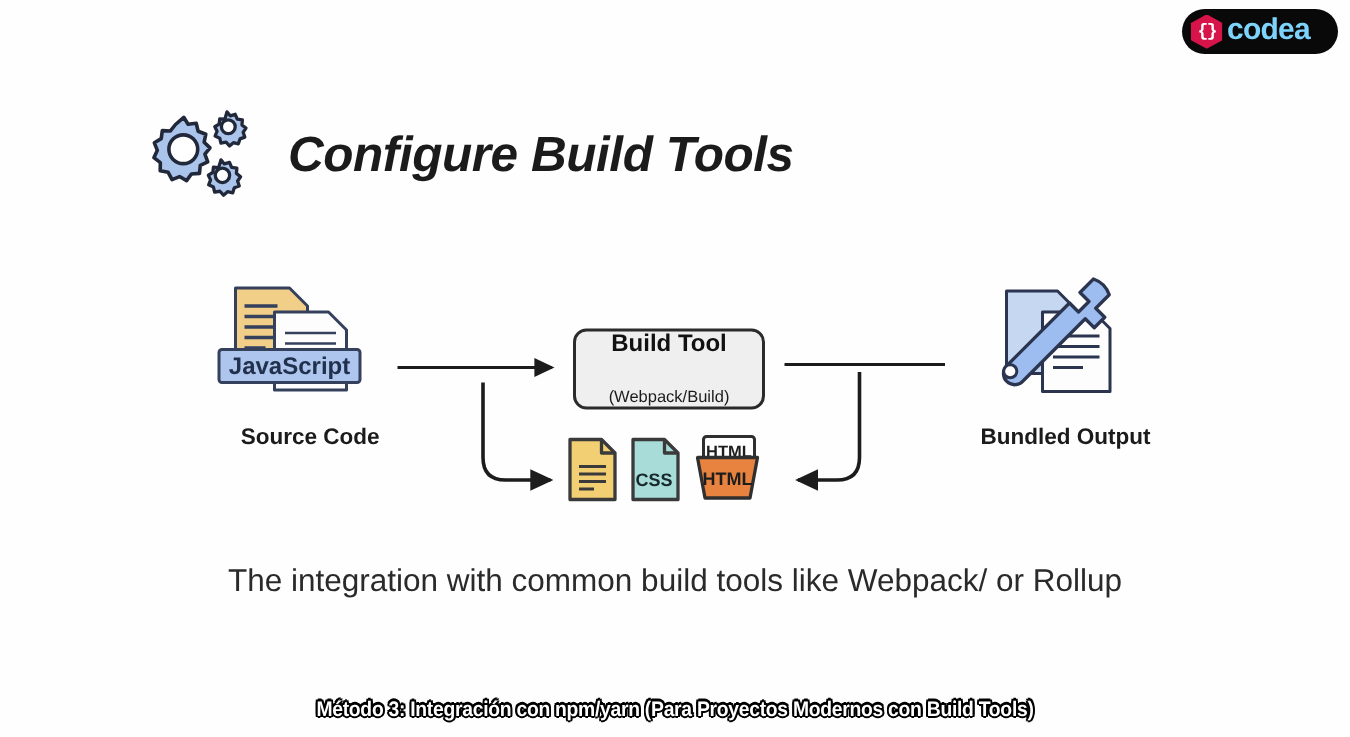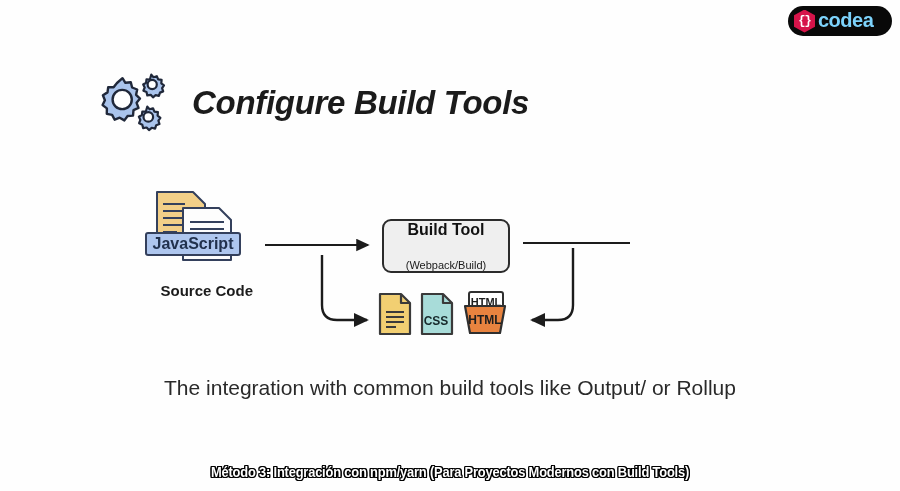--- a/index.html
+++ b/index.html
@@ -243,18 +243,36 @@
     <span>
       <svg viewBox="0 0 46 46" width="46" height="46" aria-hidden="true">
         <rect x="7" y="2" width="34" height="17" rx="2" fill="#ffffff" stroke="#2f2f2f" stroke-width="2"></rect>
         <text x="24" y="15.5" text-anchor="middle" font-family="Liberation Sans, sans-serif" font-size="11" font-weight="bold" fill="#1d1d1d">HTML</text>
         <path d="M3 16 h40 l-5 27 h-30 z" fill="#e8833f" stroke="#2f2f2f" stroke-width="2.2" stroke-linejoin="round"></path>
         <text x="23" y="34" text-anchor="middle" font-family="Liberation Sans, sans-serif" font-size="12" font-weight="bold" fill="#1d1d1d">HTML</text>
       </svg>
     </span>
   </div>
 
-
-  <div class="caption">The integration with common build tools like Output/ or Rollup</div>
+  <div class="node node-output">
+    <span>
+      <svg viewBox="0 0 124 88" width="124" height="88" aria-hidden="true">
+        <g stroke="#2b3550" stroke-width="2" stroke-linejoin="round">
+          <path d="M28 12 h34 l11 11 v44 h-45 z" fill="#c6d7f2"></path>
+          <path d="M52 26 h34 l11 11 v42 h-45 z" fill="#fdfdfd"></path>
+          <g stroke="#2b3550" stroke-width="1.9">
+            <path d="M59 42 h31 M59 49 h31 M59 56 h31 M59 63 h20"></path>
+          </g>
+        </g>
+        <g>
+          <path d="M86 4 l-9 9 6 6 -7 7 -6 -6 -41 41 a7.5 7.5 0 1 0 10.5 10.5 l41 -41 6 6 7 -7 -6 -6 9 -9 a17 17 0 0 0 -10.5 -10.5 z" fill="#9dbdf0" stroke="#2b3550" stroke-width="2.2" stroke-linejoin="round"></path>
+          <circle cx="30.5" cy="65.5" r="4.4" fill="#ffffff" stroke="#2b3550" stroke-width="2"></circle>
+        </g>
+      </svg>
+    </span>
+    <div class="node-label">Bundled Output</div>
+  </div>
+
+  <div class="caption">The integration with common build tools like Webpack/ or Rollup</div>
 
   <div class="subtitle">Método 3: Integración con npm/yarn (Para Proyectos Modernos con Build Tools)</div>
 
 </div>
 
 </body></html>

